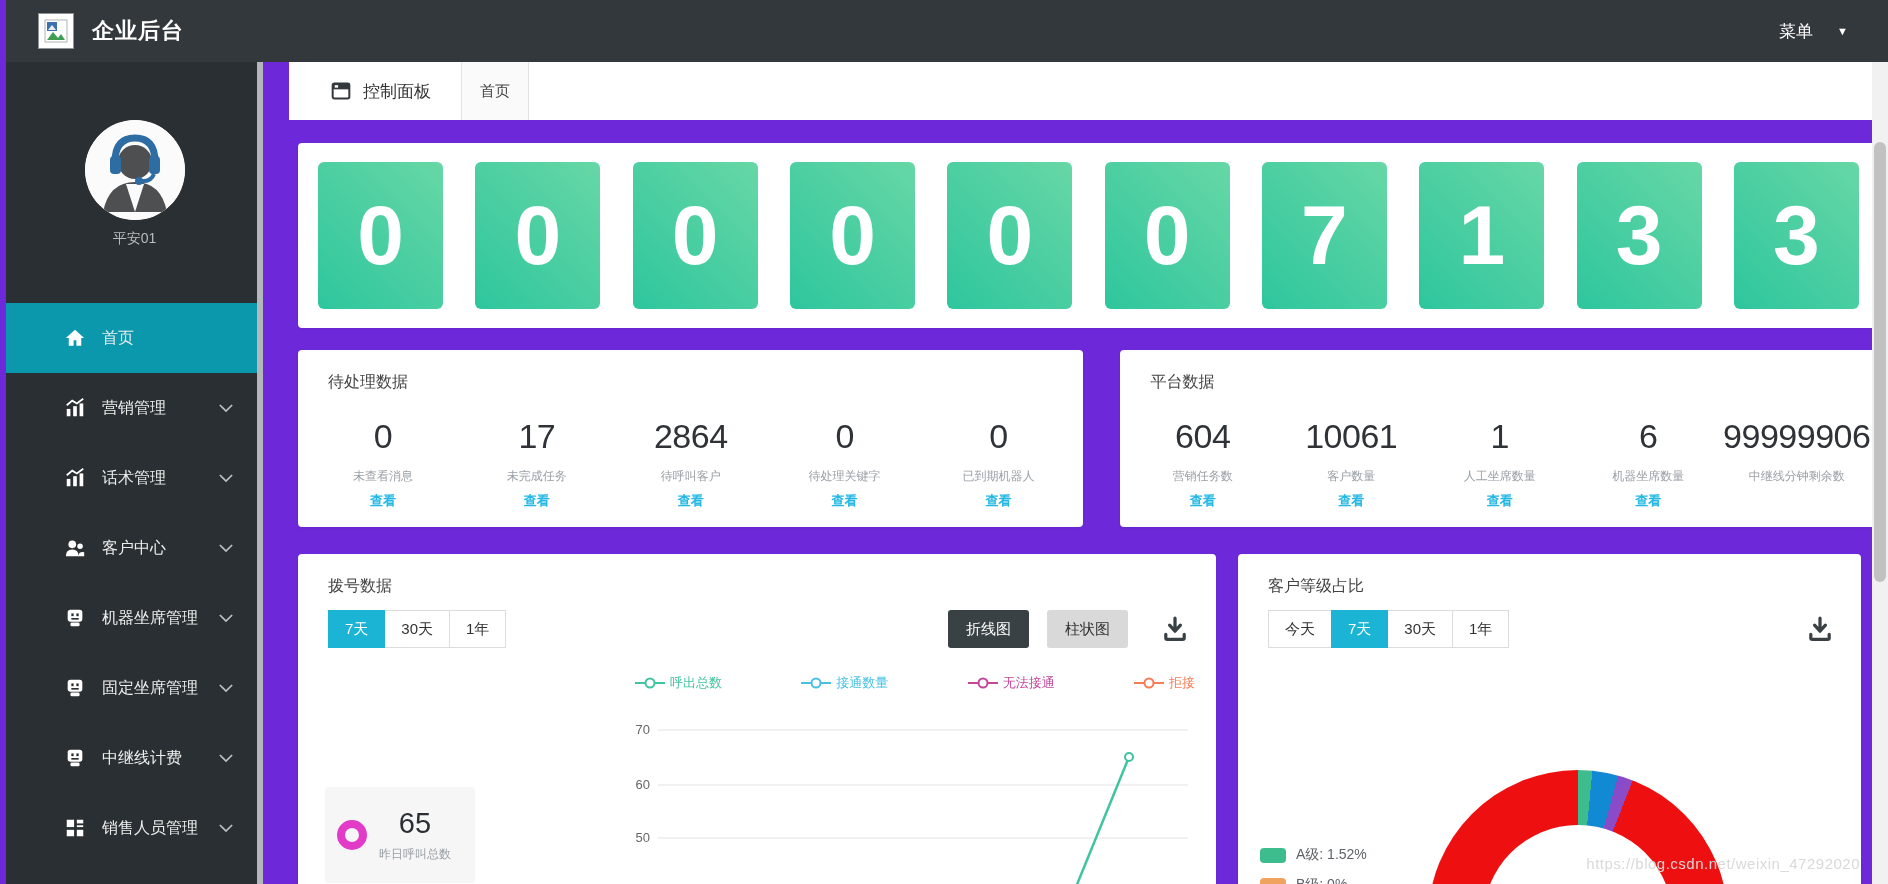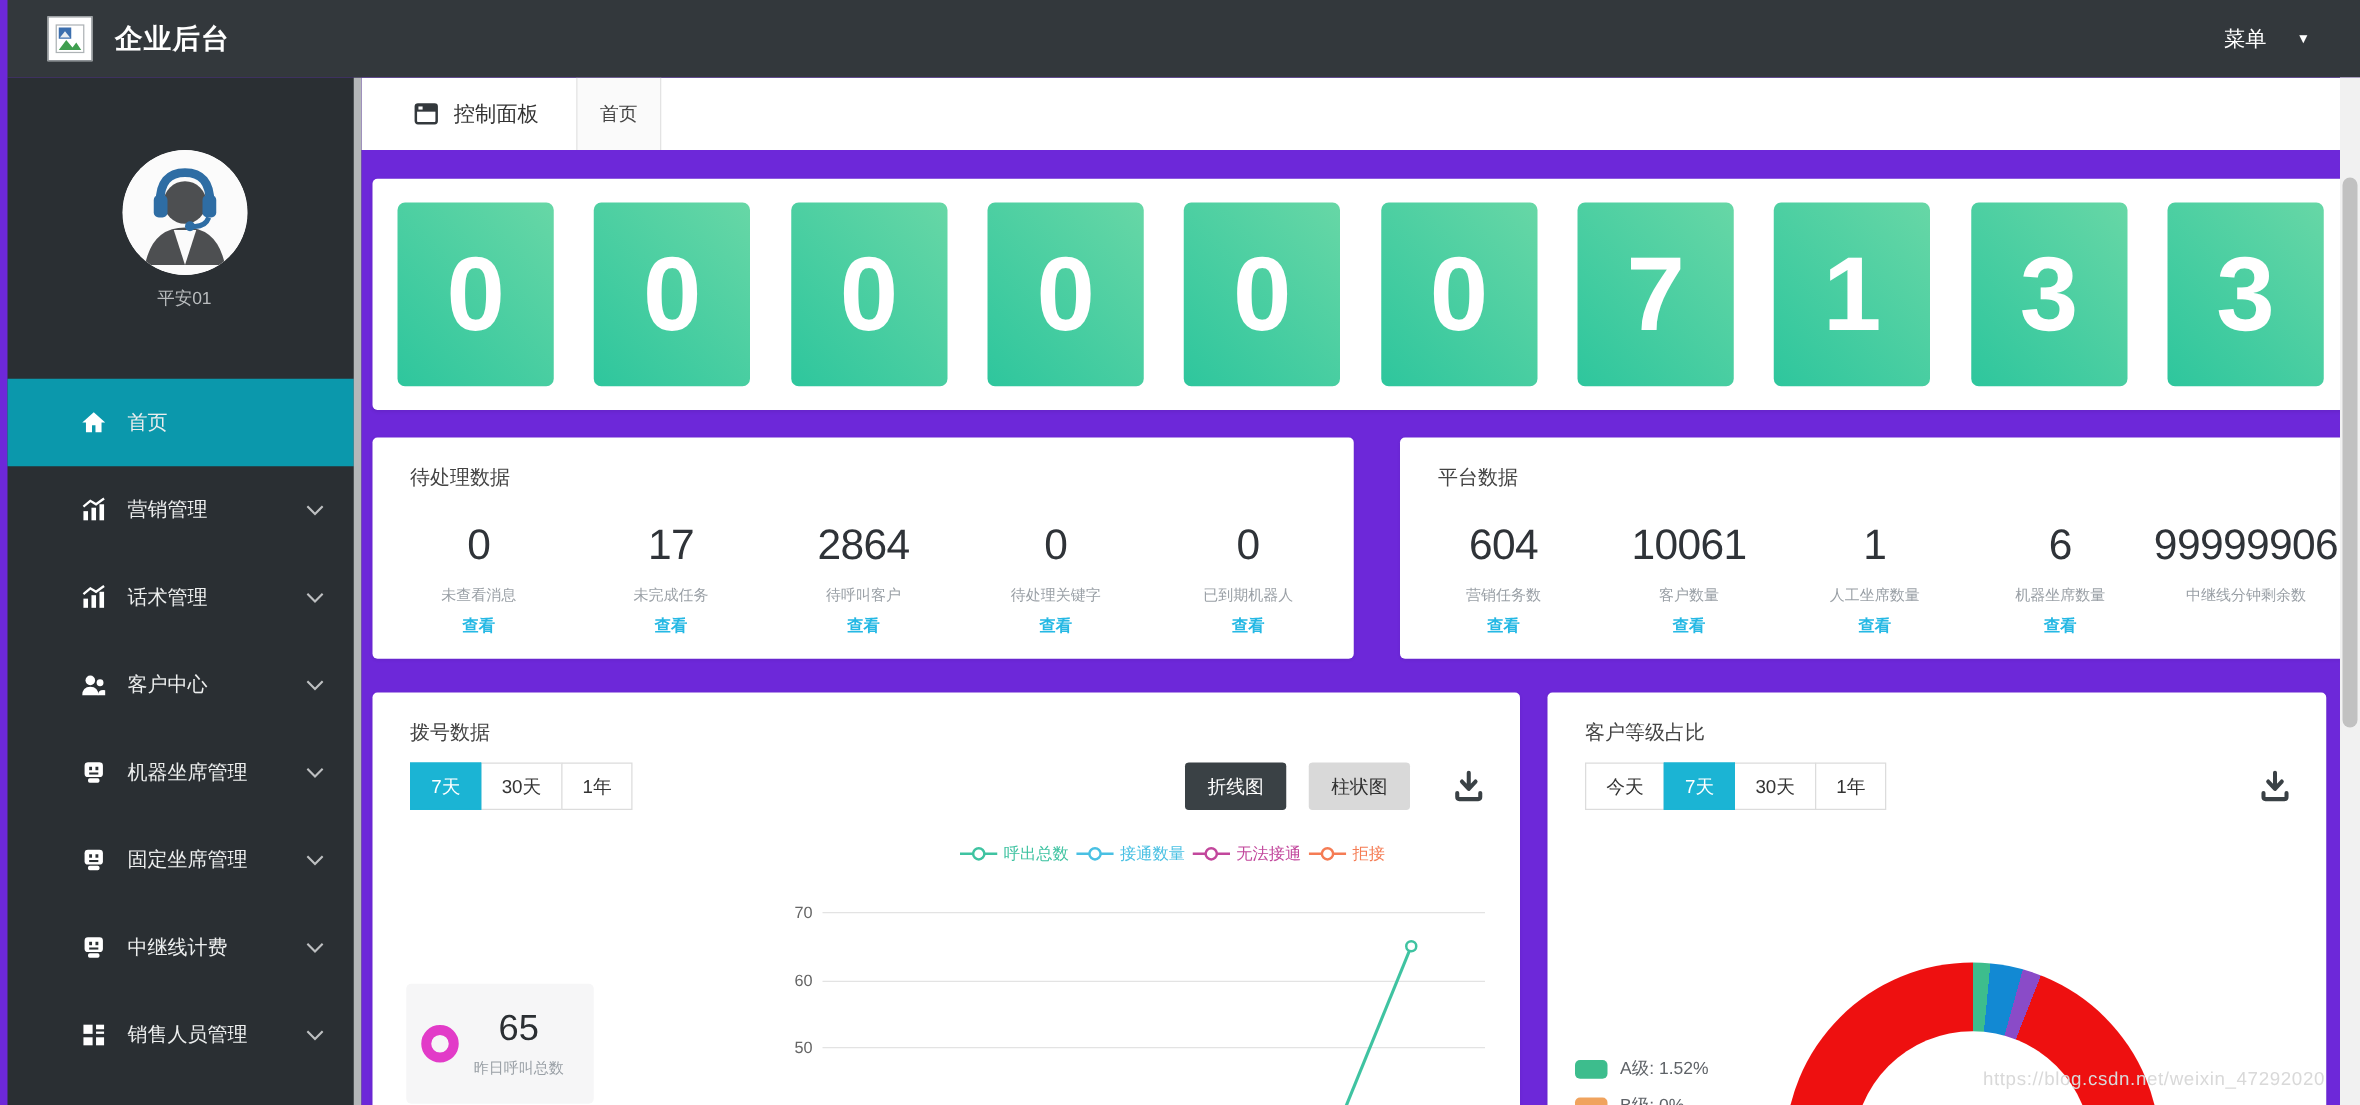--- a/index.html
+++ b/index.html
@@ -10,21 +10,21 @@
   
   .topbar { position:absolute; left:6px; top:0; right:0; height:62px; background:#33383c;
     display:flex; align-items:center; z-index:30; }
   .logo-box { width:36px; height:36px; margin-left:32px; background:#fff; border:1px solid #8d9296;
     display:flex; align-items:center; justify-content:center; }
   .app-title { color:#fff; font-size:22px; font-weight:bold; margin-left:18px; letter-spacing:1px; }
   .topbar-right { margin-left:auto; margin-right:40px; color:#fff; font-size:17px; display:flex; align-items:center; gap:24px; cursor:pointer; }
   .caret { font-size:11px; color:#fff; }
 
   
-  .sidebar { position:absolute; left:6px; top:62px; bottom:0; width:283px; background:#2a2f33; z-index:20; }
+  .sidebar { position:absolute; left:6px; top:62px; bottom:0; width:257px; background:#2a2f33; z-index:20; }
   .sidebar-gutter { position:absolute; right:0; top:0; bottom:0; width:6px; background:#b4b7b9; }
   .user-block { height:240px; text-align:center; }
   .avatar { width:100px; height:100px; border-radius:50%; background:#fbfbfb; margin:58px auto 0; overflow:hidden; }
   .username { margin-top:10px; color:#b9bcbe; font-size:14px; }
   .nav { position:absolute; top:241px; left:0; right:6px; }
   .nav-item { height:70px; display:flex; align-items:center; padding:0 24px 0 58px; color:#eceeee;
     font-size:16px; cursor:pointer; }
   .nav-item .nav-icon { width:22px; height:22px; margin-right:16px; flex:0 0 22px; }
   .nav-item .chev { margin-left:auto; width:14px; height:9px; opacity:.85; }
   .nav-item.active { background:#0b98ac; }
@@ -68,21 +68,21 @@
     font-size:15px; color:#333; display:flex; align-items:center; cursor:pointer; }
   .btn:first-child { margin-left:0; }
   .btn.active { background:#1bb4d4; border-color:#1bb4d4; color:#fff; z-index:1; }
   .right-ctrls { margin-left:auto; display:flex; align-items:center; }
   .btn-solid { height:38px; padding:0 18px; border-radius:3px; font-size:15px; display:flex; align-items:center; cursor:pointer; }
   .btn-dark { background:#3a4145; color:#fff; }
   .btn-gray { background:#d9d9d9; color:#333; margin-left:18px; }
   .dl-icon { width:26px; height:26px; margin-left:34px; cursor:pointer; }
 
   
-  .line-legend { position:absolute; left:360px; top:120px; width:560px; display:flex; justify-content:center; gap:6px; }
+  .line-legend { position:absolute; left:337px; top:120px; width:560px; display:flex; justify-content:space-between; gap:6px; }
   .lg-item { display:flex; align-items:center; gap:5px; font-size:13px; }
   .lg1 { color:#3fc3a1; } .lg2 { color:#49c0e3; } .lg3 { color:#c2479c; } .lg4 { color:#f57c54; }
 
   
   .y-card { position:absolute; left:27px; top:233px; width:150px; height:96px; background:#f6f6f7; border-radius:4px;
     display:flex; align-items:center; padding:0 12px; }
   .ring { width:30px; height:30px; border:8px solid #e23bc8; border-radius:50%; flex:0 0 30px; }
   .y-right { flex:1; text-align:center; }
   .y-num { font-size:29px; color:#2b2f33; }
   .y-lbl { font-size:12px; color:#9aa0a6; margin-top:6px; }

